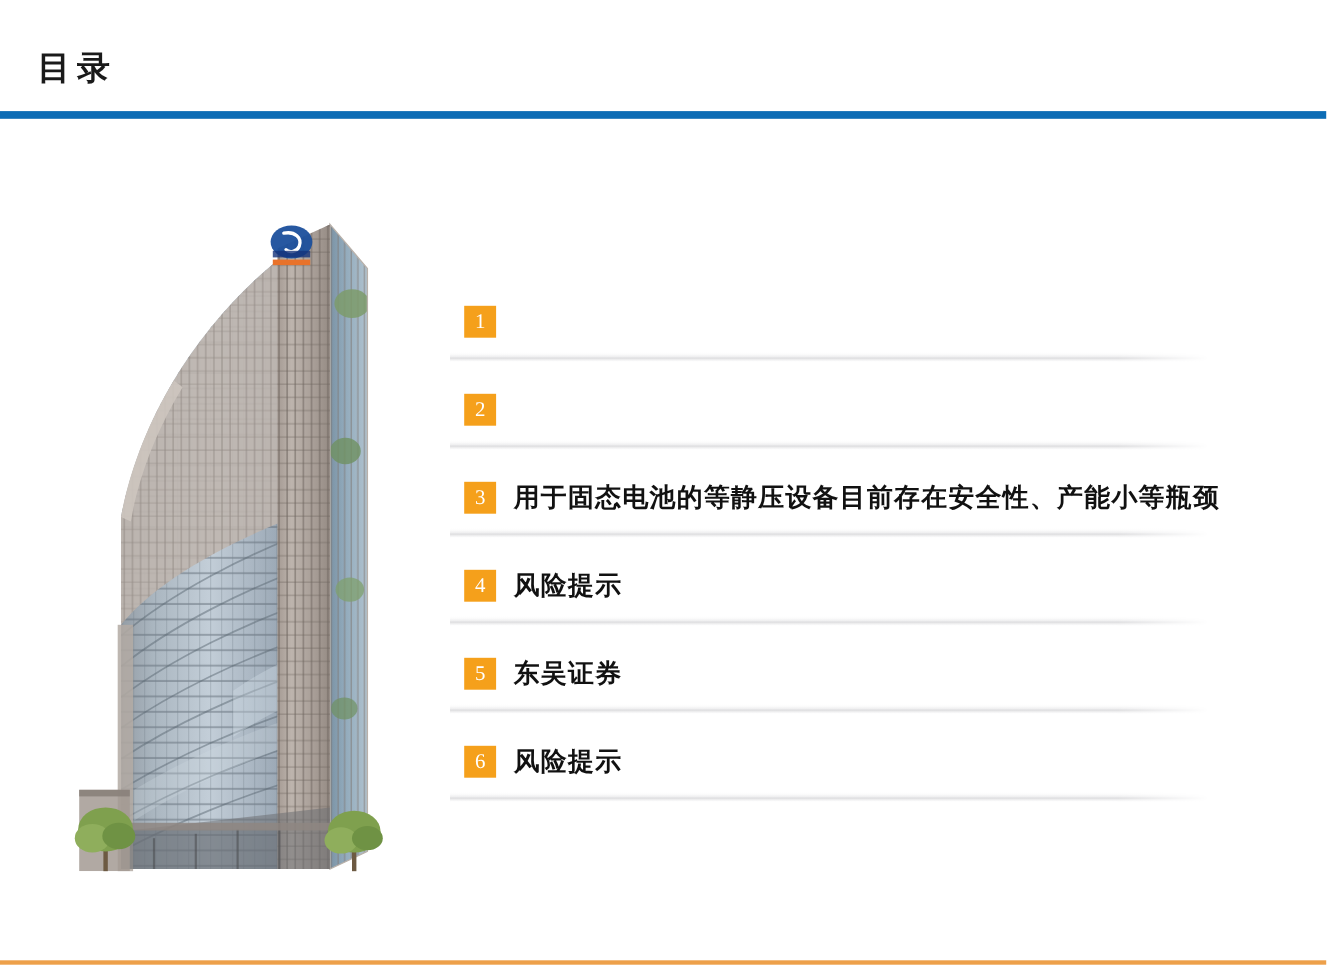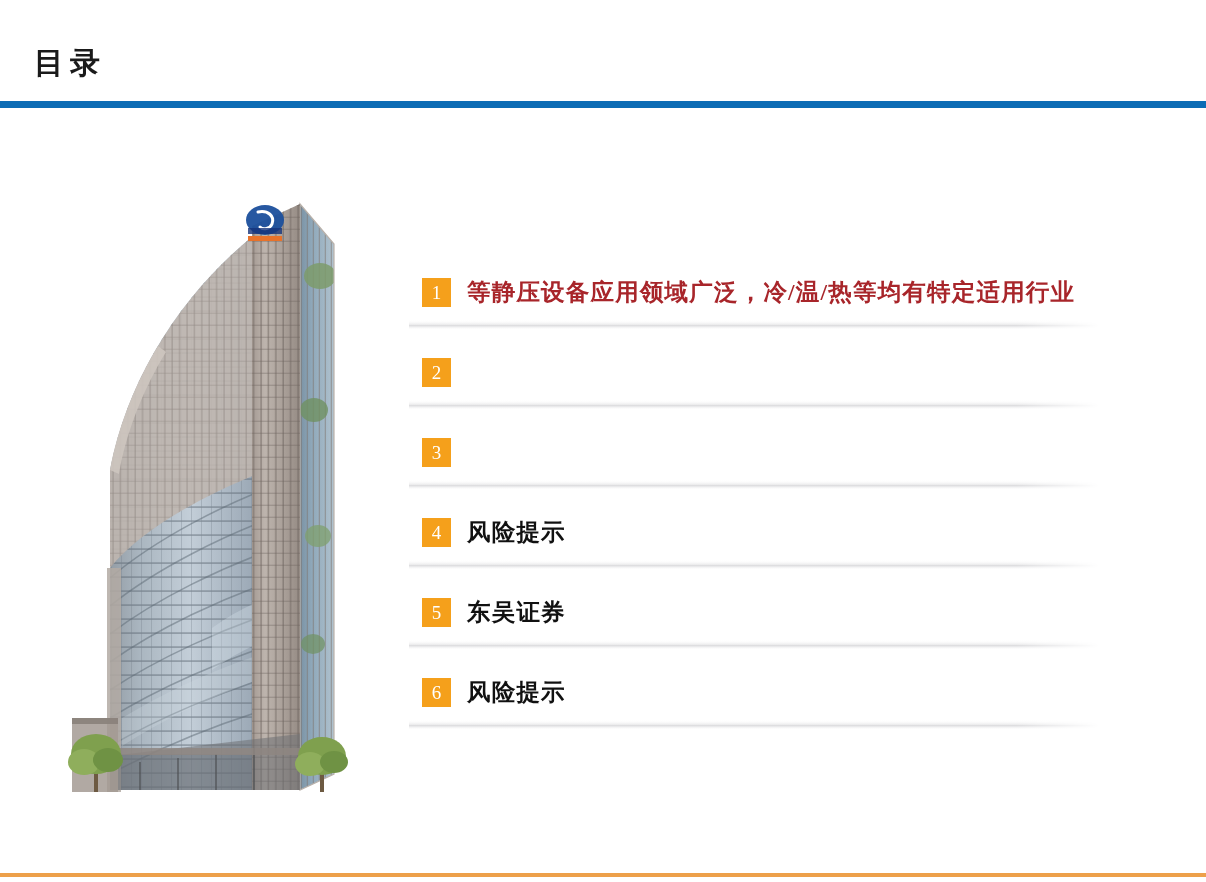--- a/index.html
+++ b/index.html
@@ -308,35 +308,35 @@
 
       <rect x="0" y="634" width="300" height="18" fill="#ffffff"></rect>
     </svg>
   </div>
 
   <div class="toc">
 
     <div class="toc-row accent">
       <div class="toc-inner">
         <div class="toc-num">1</div>
-        <div class="toc-label">等静压设备应用领域广泛，冷/温/热等均有特定适用行业</div>
       </div>
       <div class="toc-sep"></div>
     </div>
 
     <div class="toc-row">
       <div class="toc-inner">
         <div class="toc-num">2</div>
       </div>
       <div class="toc-sep"></div>
     </div>
 
     <div class="toc-row">
       <div class="toc-inner">
         <div class="toc-num">3</div>
+        <div class="toc-label">用于固态电池的等静压设备目前存在安全性、产能小等瓶颈</div>
       </div>
       <div class="toc-sep"></div>
     </div>
 
     <div class="toc-row">
       <div class="toc-inner">
         <div class="toc-num">4</div>
         <div class="toc-label">风险提示</div>
       </div>
       <div class="toc-sep"></div>

